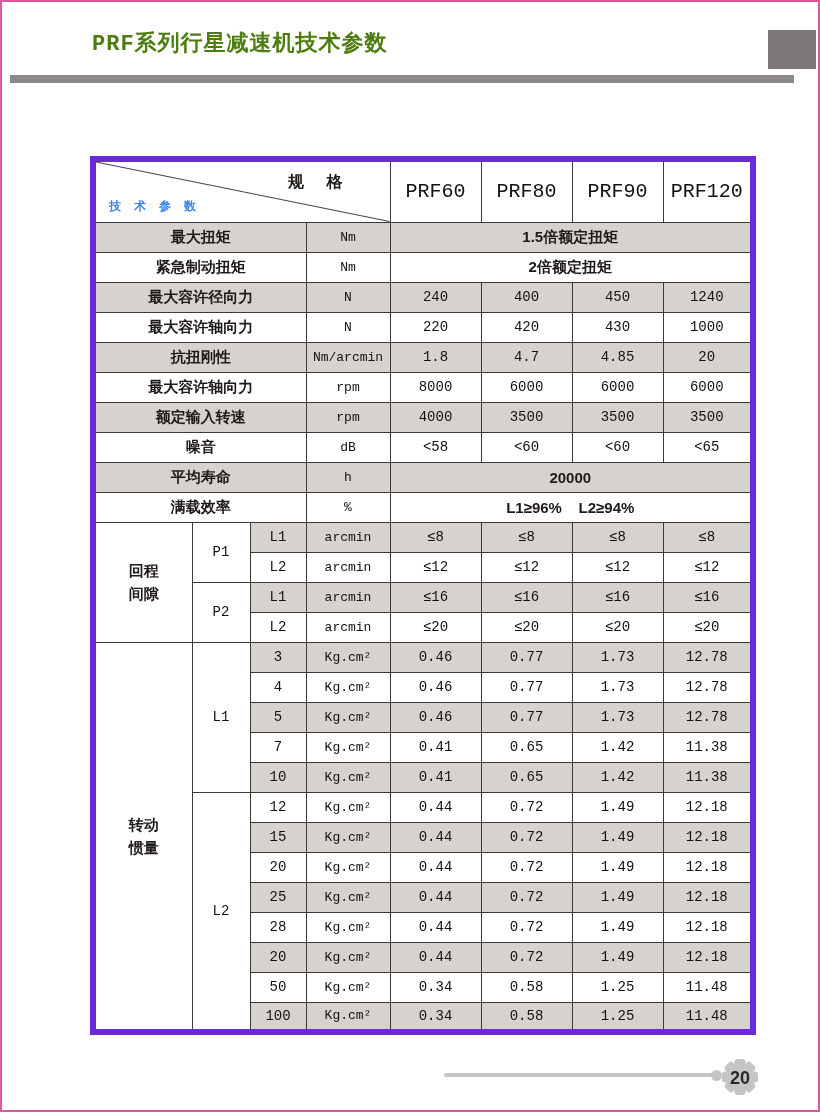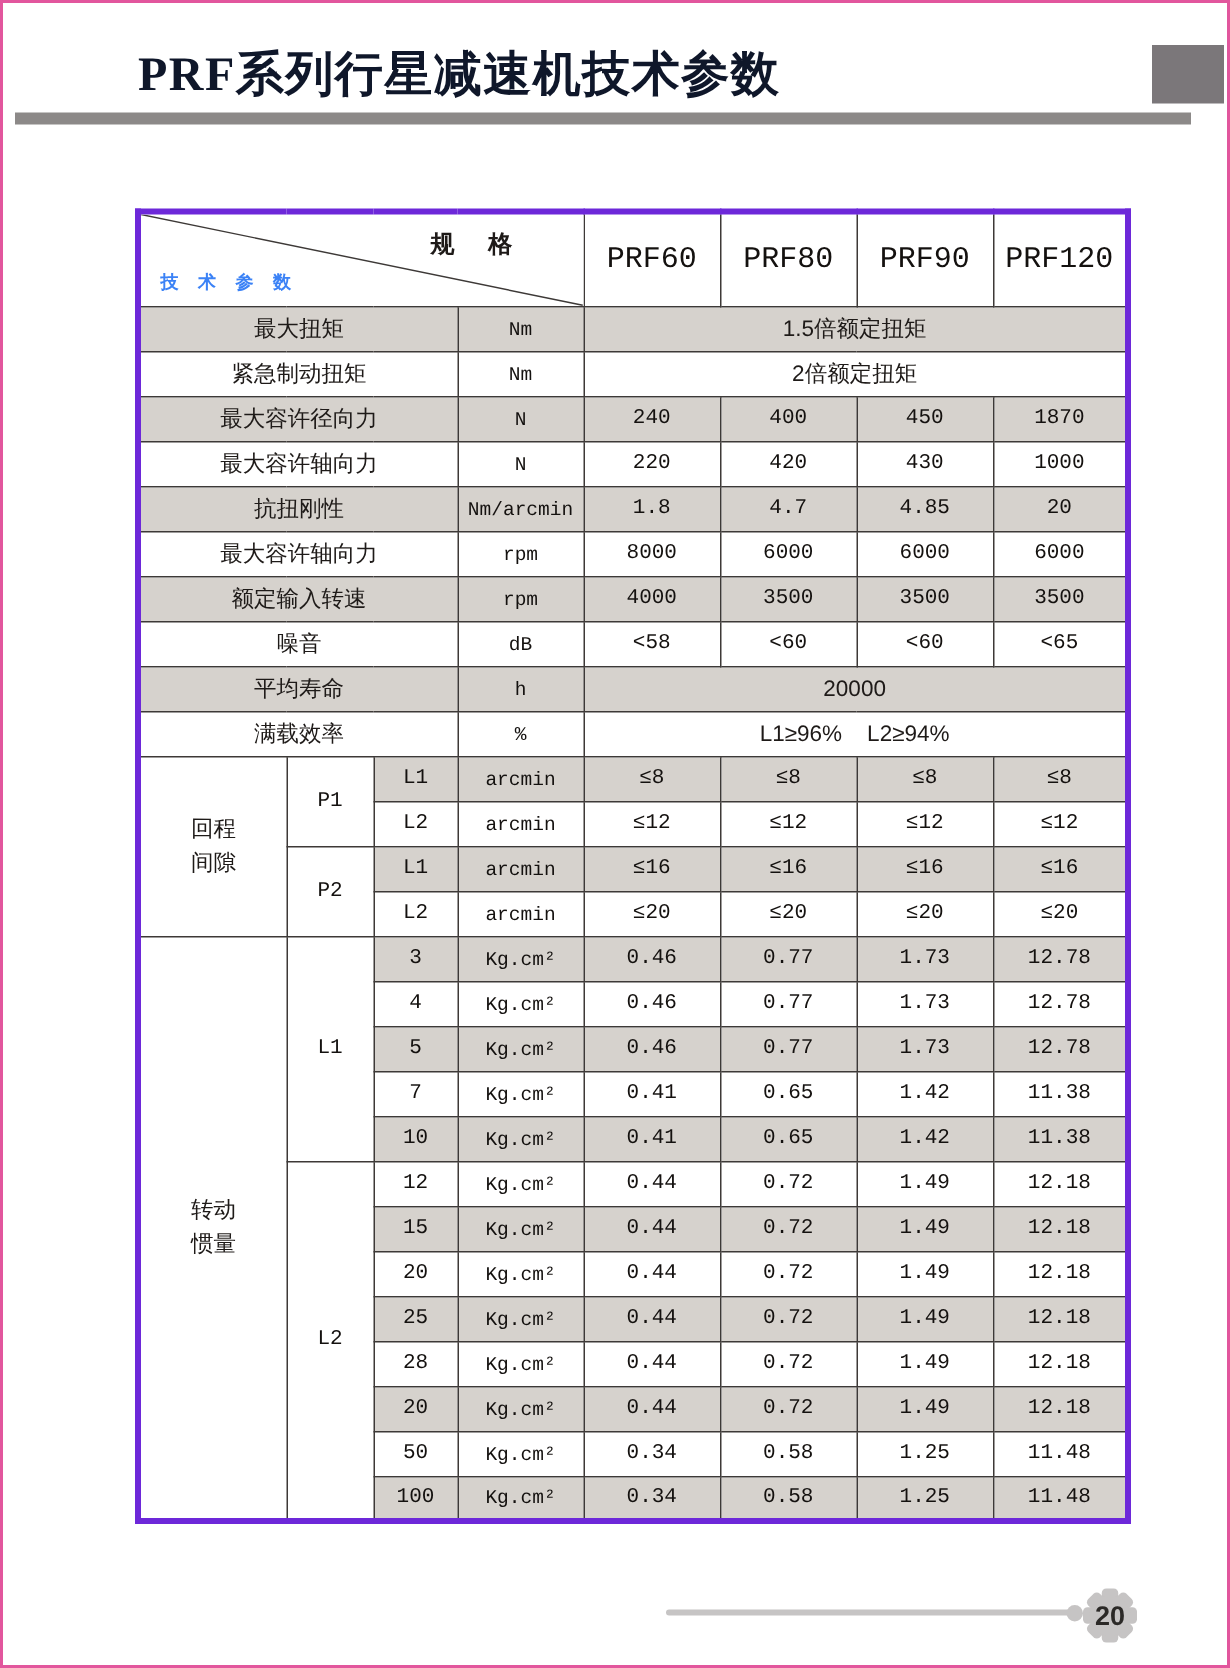--- a/index.html
+++ b/index.html
@@ -3,39 +3,39 @@
 <meta charset="utf-8">
 <style>
   html,body { margin:0; padding:0; background:#ffffff; }
   .page {
     position:relative; width:820px; height:1112px; background:#ffffff;
     box-sizing:border-box; border:2px solid #e2569d; overflow:hidden;
     font-family:"Liberation Sans", sans-serif;
   }
   .doc-title {
     position:absolute; left:90px; top:26px; margin:0;
-    font-size:32px; font-weight:bold; color:#0f172a; letter-spacing:1px;
-    font-family:Liberation Serif, serif; white-space:nowrap;
+    font-size:22px; font-weight:bold; color:#4d7c0f; letter-spacing:1px;
+    font-family:Liberation Mono, monospace; white-space:nowrap;
   }
   .title-bar { position:absolute; left:8px; top:73px; width:784px; height:8px; background:#8c8988; }
   .corner-block { position:absolute; left:766px; top:28px; width:48px; height:39px; background:#7b777a; }
 
   table.spec {
-    position:absolute; left:88px; top:137px; width:660px;
+    position:absolute; left:88px; top:154px; width:660px;
     border-collapse:collapse; table-layout:fixed;
-    border:4px solid #6d28d9;
+    border:6px solid #6d28d9;
   }
   table.spec td, table.spec th {
     border:1px solid #3d3937; padding:0; text-align:center; vertical-align:middle;
     overflow:hidden; background:#ffffff;
   }
   tr.header-row { height:63px; }
   tr.body-row { height:30px; }
   .shaded { background:#d6d2cd !important; }
-  .cn { font-family:"Liberation Sans", sans-serif; font-weight:normal; font-size:15px; color:#1e1a18; }
+  .cn { font-family:"Liberation Sans", sans-serif; font-weight:bold; font-size:15px; color:#1e1a18; }
   .mono { font-family:"Liberation Mono","DejaVu Sans Mono",monospace; font-size:14px; color:#14110f; }
   .unit { font-size:13px; }
   .model-th {
     font-family:"Liberation Mono","DejaVu Sans Mono",monospace;
     font-size:20px; font-weight:normal; color:#14110f; background:#ffffff;
   }
   .merged-val { white-space:pre; }
   .two-line { line-height:1.55; }
 
   .diag-cell { position:relative; }
@@ -98,21 +98,21 @@
           <td class="cn" colspan="3">紧急制动扭矩</td>
           <td class="mono unit">Nm</td>
           <td class="cn merged-val" colspan="4">2倍额定扭矩</td>
         </tr>
         <tr class="body-row">
           <td class="cn shaded" colspan="3">最大容许径向力</td>
           <td class="mono unit shaded">N</td>
           <td class="mono shaded">240</td>
           <td class="mono shaded">400</td>
           <td class="mono shaded">450</td>
-          <td class="mono shaded">1870</td>
+          <td class="mono shaded">1240</td>
         </tr>
         <tr class="body-row">
           <td class="cn" colspan="3">最大容许轴向力</td>
           <td class="mono unit">N</td>
           <td class="mono">220</td>
           <td class="mono">420</td>
           <td class="mono">430</td>
           <td class="mono">1000</td>
         </tr>
         <tr class="body-row">

